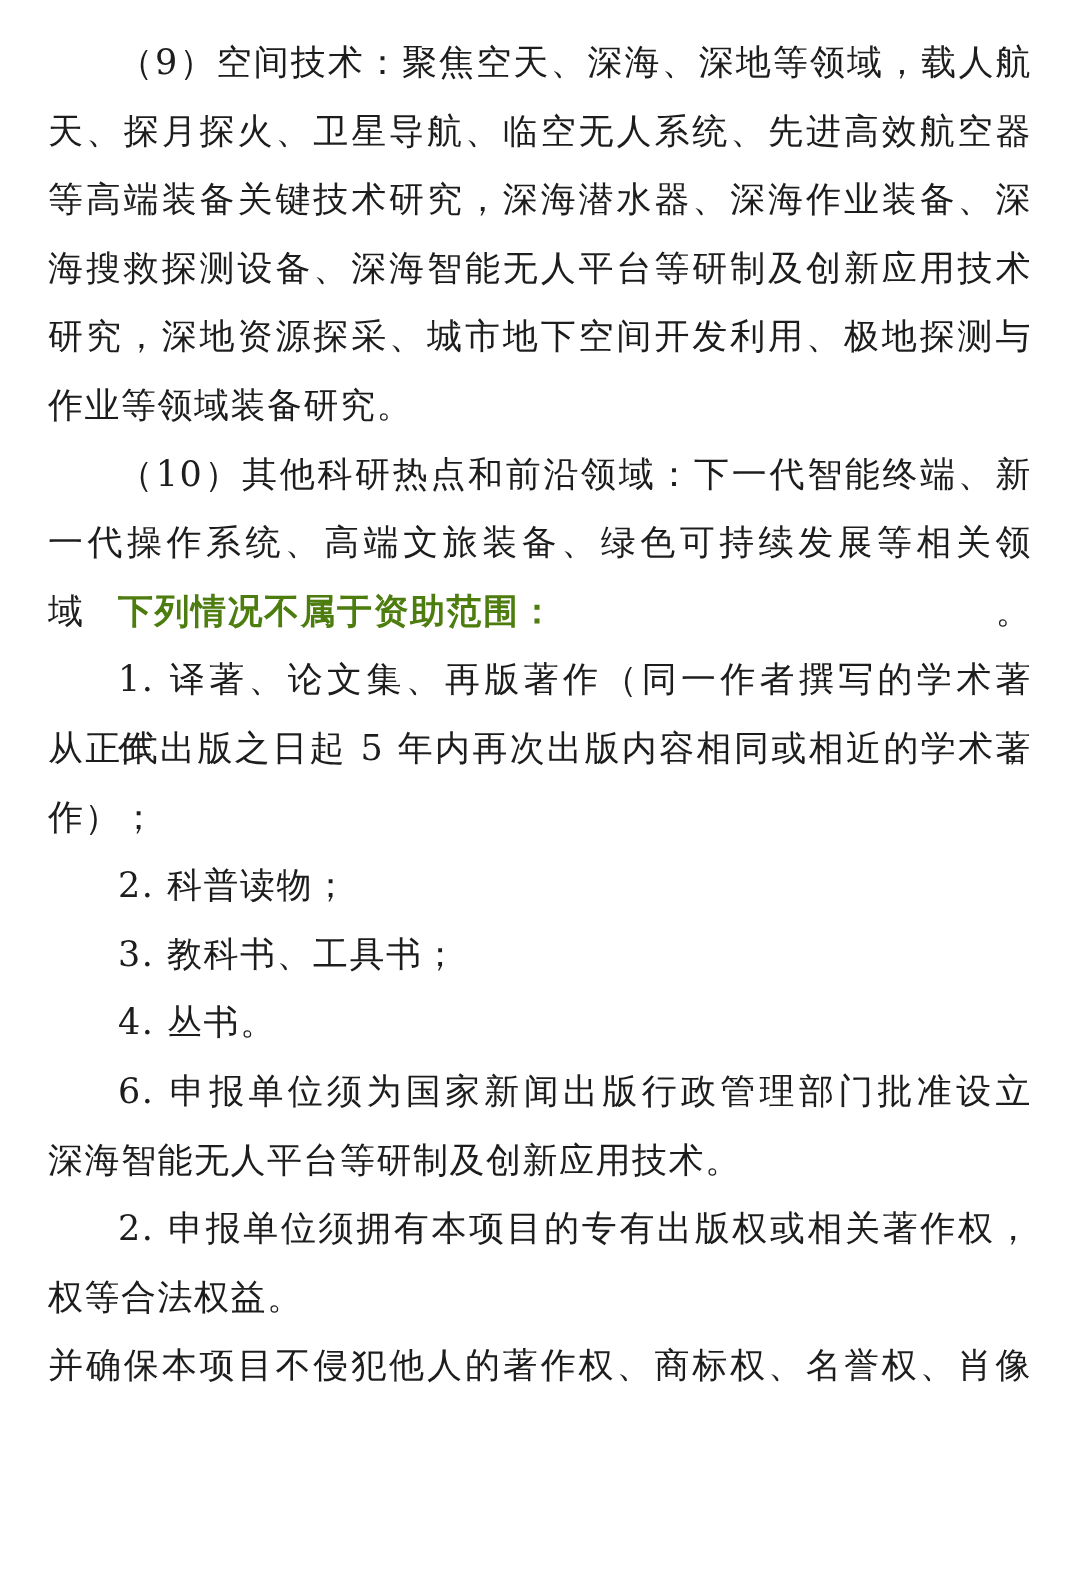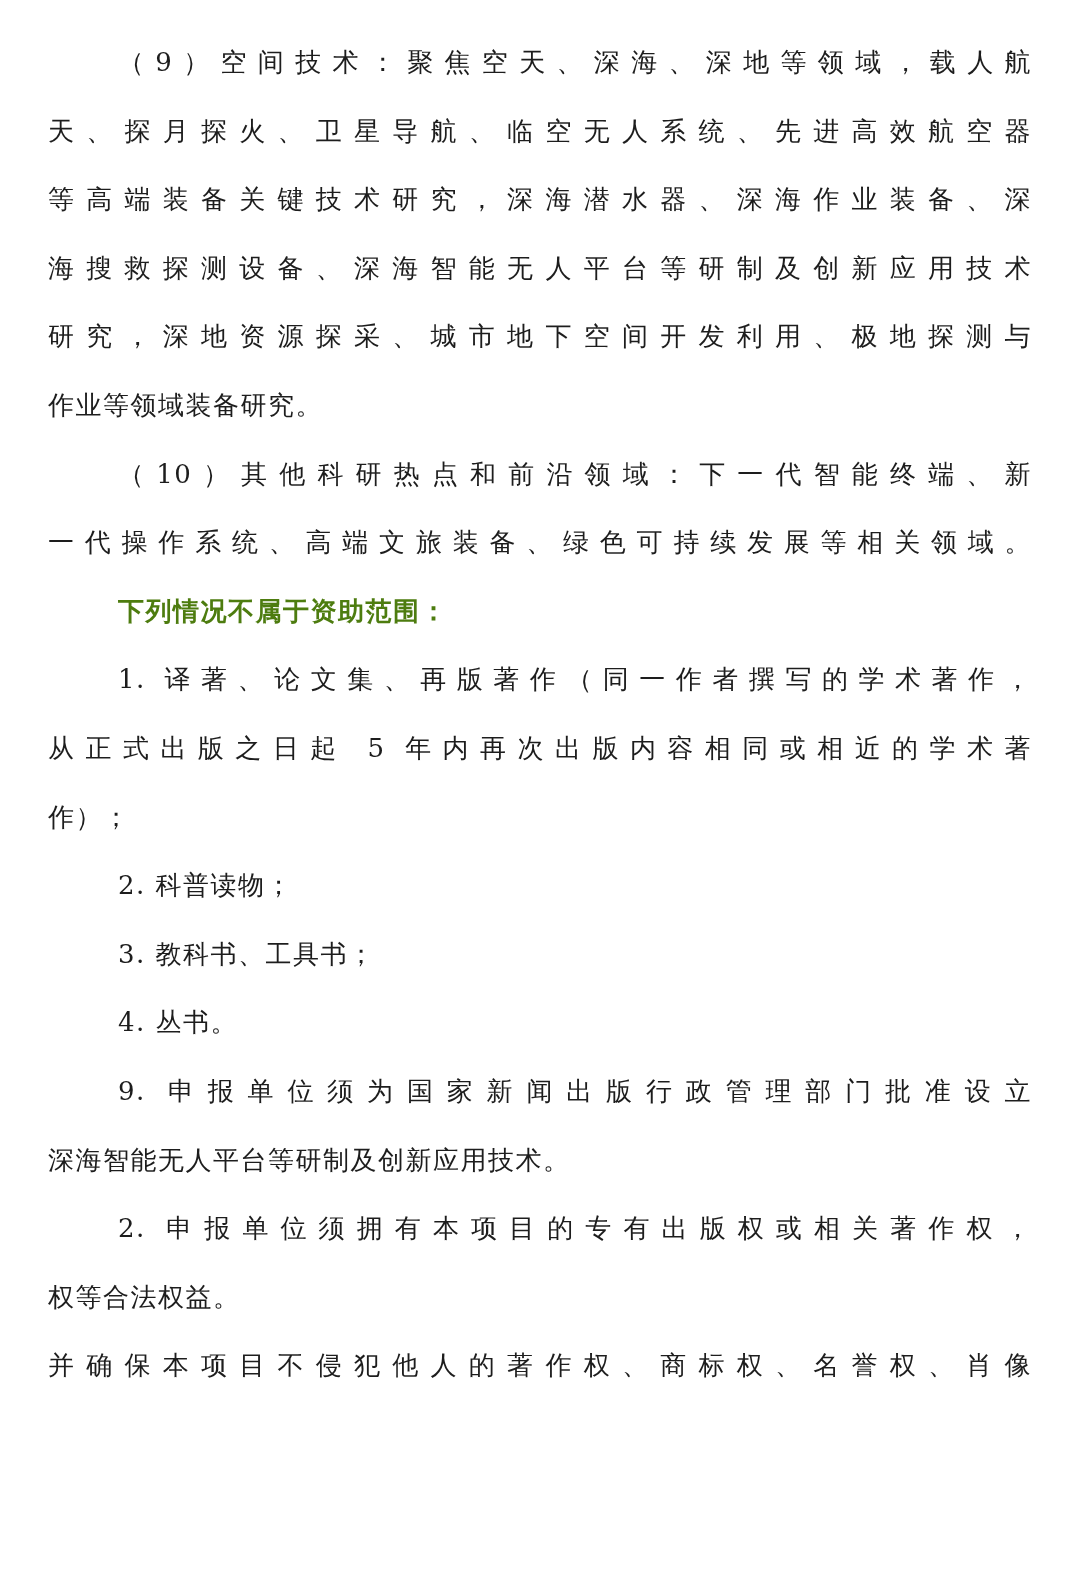--- a/index.html
+++ b/index.html
@@ -15,21 +15,21 @@
     background: #ffffff;
     overflow: hidden;
     font-family: "DejaVu Serif", "Liberation Serif", serif;
   }
   .doc {
     padding: 28px 48px 0 48px;
   }
   .line {
     height: 68.6px;
     line-height: 68.6px;
-    font-size: 26px;
+    font-size: 35px;
     letter-spacing: 1.5px;
     color: #1d1d1d;
     white-space: nowrap;
     text-align: left;
   }
   .line.fill {
     white-space: normal;
     text-align: justify;
     text-align-last: justify;
   }
@@ -60,19 +60,19 @@
       <div class="line">作业等领域装备研究。</div>
       <div class="line indent fill">（10）其他科研热点和前沿领域：下一代智能终端、新</div>
       <div class="line fill">一代操作系统、高端文旅装备、绿色可持续发展等相关领域。</div>
       <div class="line indent bold-serif">下列情况不属于资助范围：</div>
       <div class="line indent fill">1. 译著、论文集、再版著作（同一作者撰写的学术著作，</div>
       <div class="line fill">从正式出版之日起 5 年内再次出版内容相同或相近的学术著</div>
       <div class="line">作）；</div>
       <div class="line indent">2. 科普读物；</div>
       <div class="line indent">3. 教科书、工具书；</div>
       <div class="line indent">4. 丛书。</div>
-      <div class="line indent fill">9. 申报单位须为国家新闻出版行政管理部门批准设立</div>
+      <div class="line indent fill">6. 申报单位须为国家新闻出版行政管理部门批准设立</div>
       <div class="line">深海智能无人平台等研制及创新应用技术。</div>
       <div class="line indent fill">2. 申报单位须拥有本项目的专有出版权或相关著作权，</div>
       <div class="line">权等合法权益。</div>
       <div class="line fill">并确保本项目不侵犯他人的著作权、商标权、名誉权、肖像</div>
     </div>
 </div>
 
 </body></html>

